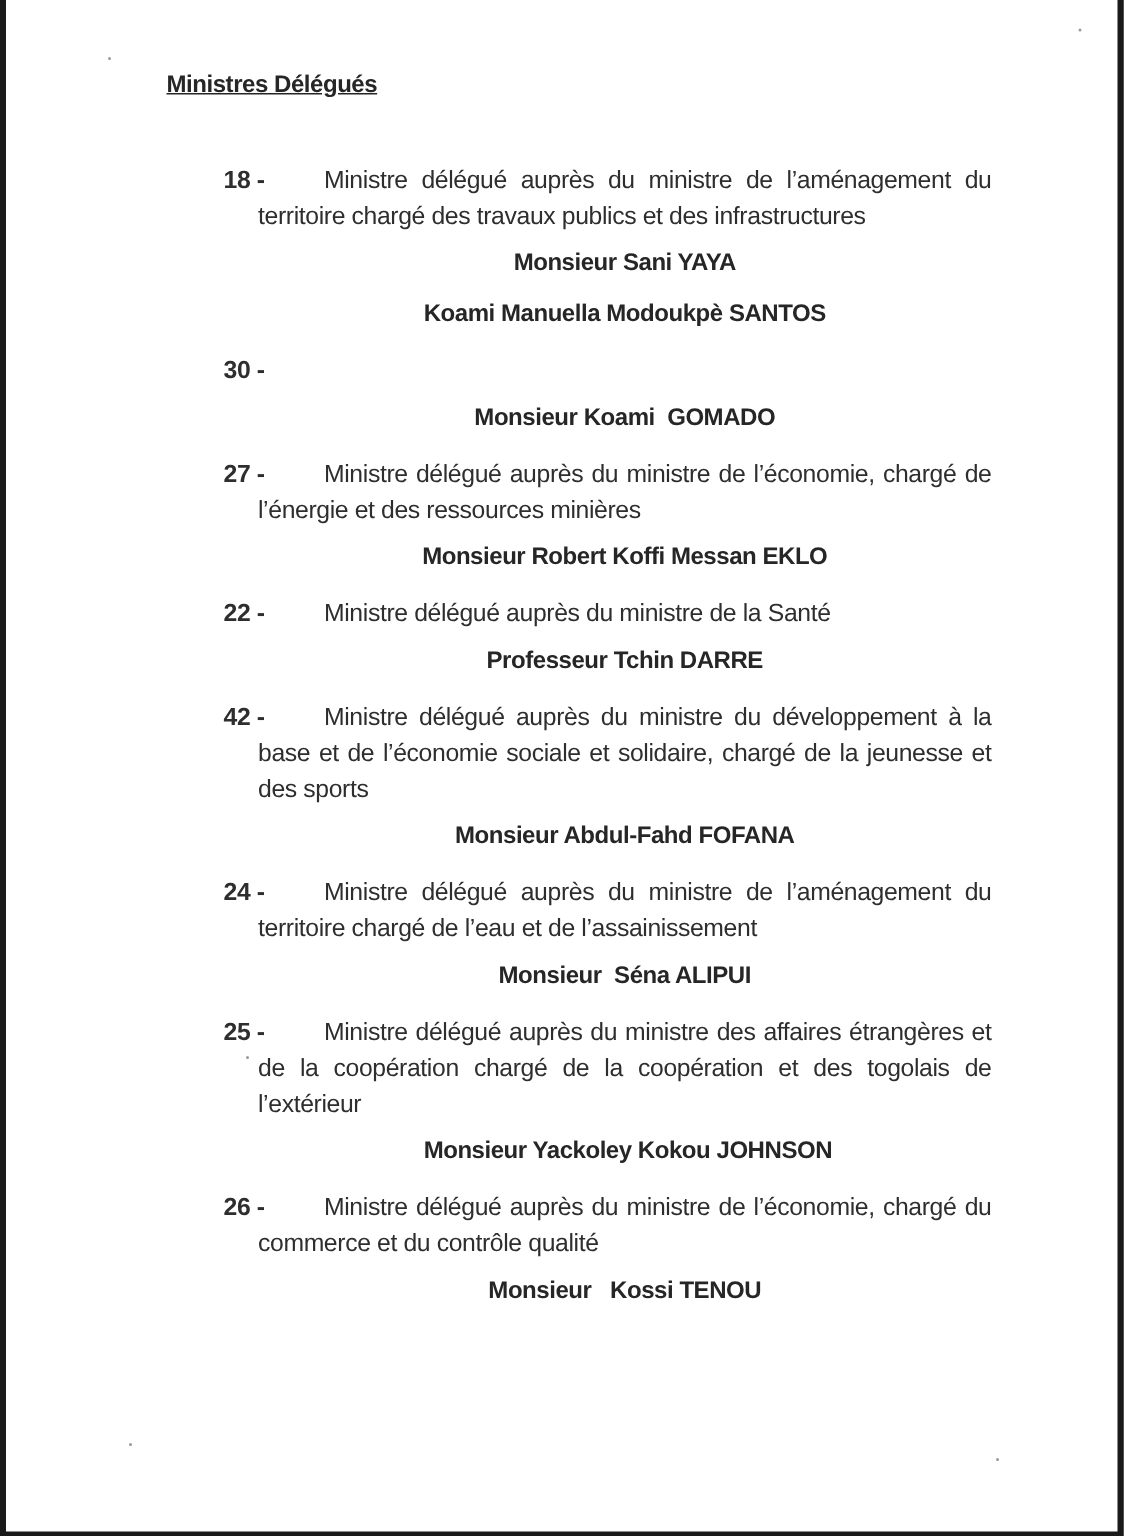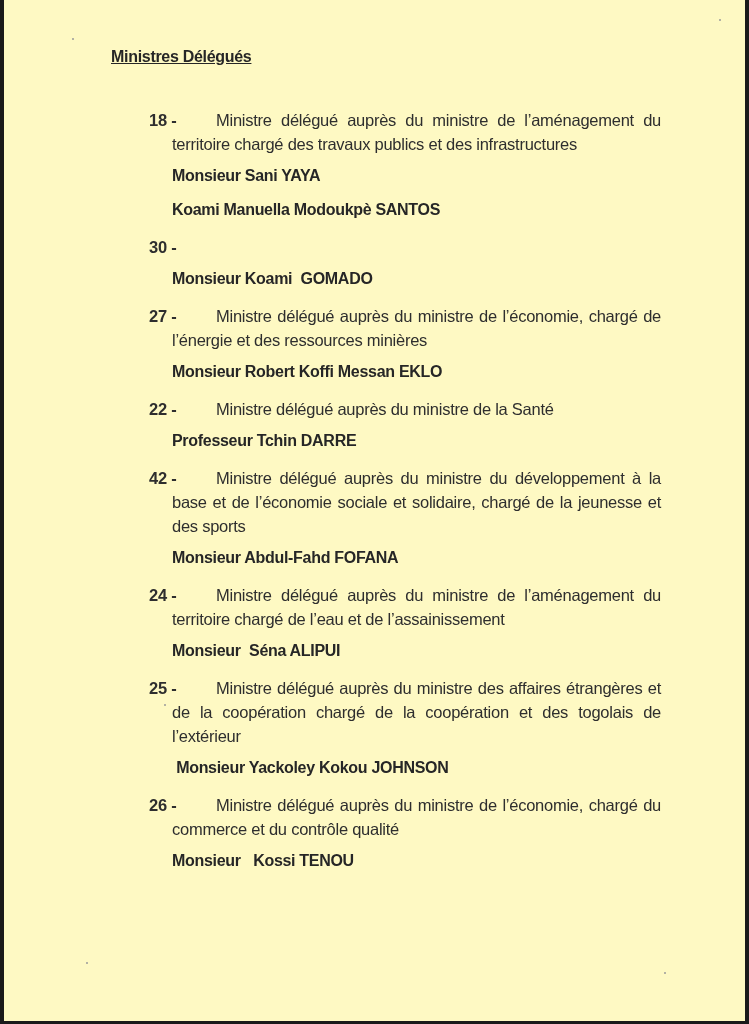--- a/index.html
+++ b/index.html
@@ -12,21 +12,21 @@
       height: 1024px;
       position: relative;
       overflow: hidden;
     }
     .page {
       position: absolute;
       left: 4px;
       top: 0;
       width: 741px;
       height: 1021px;
-      background: #fef9c3;
+      background: #ffffff;
       color: #2b2b2b;
       font-family: "Liberation Sans", sans-serif;
     }
     .section-title {
       position: absolute;
       left: 107px;
       top: 48px;
       font-size: 16px;
       font-weight: bold;
       text-decoration: underline;
@@ -64,20 +64,21 @@
     }
     .name {
       font-size: 16px;
       font-weight: bold;
       padding-left: 23px;
       margin-top: 11px;
       margin-bottom: 12px;
       letter-spacing: -0.3px;
       color: #262626;
       white-space: pre;
+      text-align: center;
     }
     .speck {
       position: absolute;
       width: 2px;
       height: 2px;
       background: #9a9a9a;
       border-radius: 1px;
     }
   </style>
 </head>

